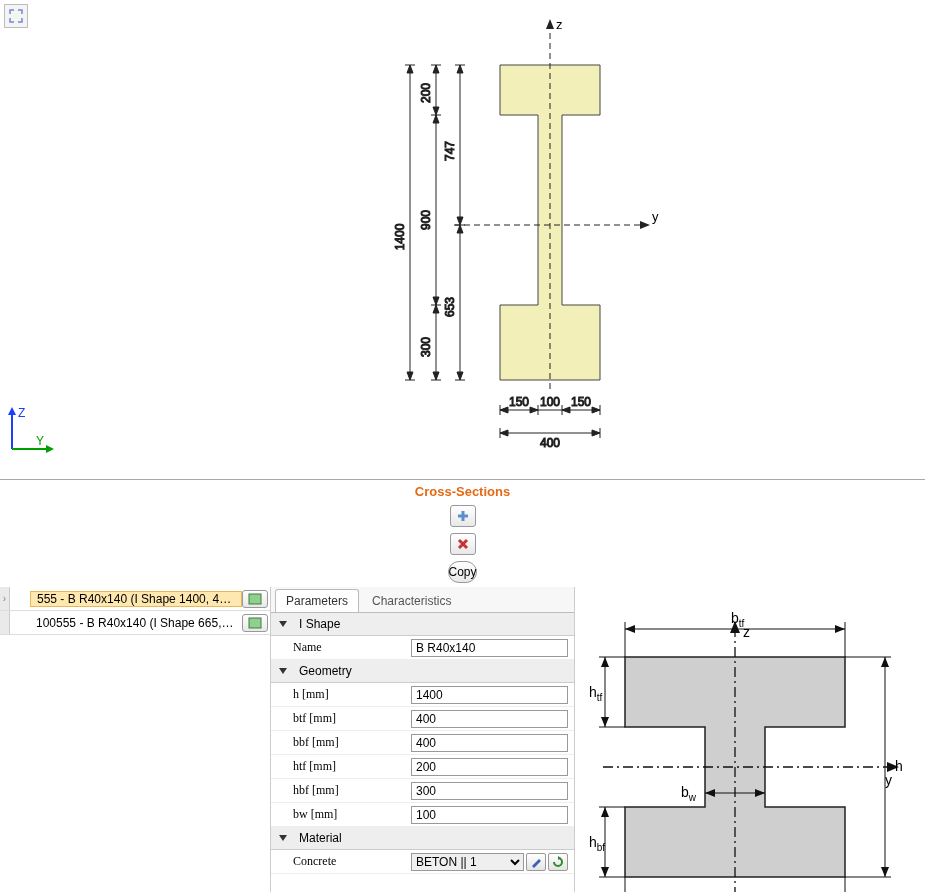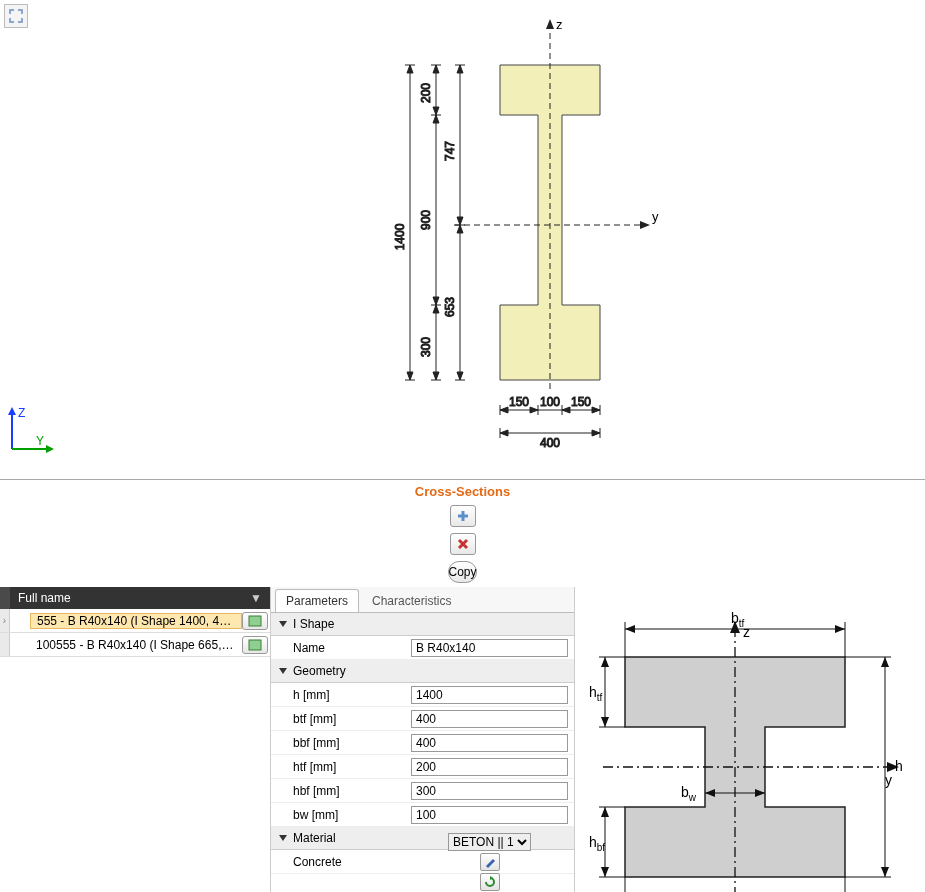--- a/index.html
+++ b/index.html
@@ -32,26 +32,26 @@
 .list-row .handle { width:10px; background:#eaeaea; height:100%; border-right:1px solid #ccc; display:flex; align-items:center; justify-content:center; color:#888; font-size:10px;}
 .list-row .label { flex:1; padding:0 6px; font-size:12px; overflow:hidden; white-space:nowrap; text-overflow: ellipsis; margin-left: 20px; }
 .list-row .rowicon { width:26px; height:18px; border:1px solid #999; border-radius:3px; background:linear-gradient(#fff,#e8e8e8); display:flex; align-items:center; justify-content:center; margin-right:2px;}
 .list-row.selected .label { background:#ffe8b0; border:1px solid #e3b85f; }
 
 .prop-col { flex:1; display:flex; }
 .param-panel { width:305px; border-left:1px solid #ccc; border-right:1px solid #ccc; }
 .tabs { display:flex; align-items:flex-end; height:26px; background:#f7f7f7; border-bottom:1px solid #bbb; padding-left:4px; gap:2px;}
 .tab { padding:4px 10px; font-size:12px; border:1px solid #bbb; border-bottom:none; background:#fff; border-radius:3px 3px 0 0; color:#333; cursor:pointer;}
 .tab.inactive { background:transparent; border-color:transparent; color:#555; }
-.group-header { background:#eee; border-bottom:1px solid #ccc; padding:4px 8px; font-size:12px; display:flex; align-items:center; gap:6px;}
+.group-header { background:#eee; border-bottom:1px solid #ccc; padding:4px 8px; font-size:12px; display:flex; align-items:center; gap:12px;}
 .prop-row { display:flex; align-items:center; height:24px; border-bottom:1px solid #eee; }
-.prop-row .key { width:140px; padding-left:22px; font-size:12px; }
+.prop-row .key { width:140px; padding-left:22px; font-size:12px;font-family:Liberation Serif, serif; }
 .prop-row .val { flex:1; padding-right:6px;}
 .prop-row input { width:100%; height:18px; border:1px solid #999; font-size:12px; padding:0 4px; font-family:inherit; }
-.prop-row .combo { display:flex; gap:2px; align-items:center;flex-direction:column;}
+.prop-row .combo { display:flex; gap:2px; align-items:center;}
 .prop-row select { flex:1; height:18px; border:1px solid #999; font-size:12px; font-family:inherit; }
 .mini-btn { width:20px; height:18px; border:1px solid #999; background:linear-gradient(#fff,#e4e4e4); display:flex; align-items:center; justify-content:center; cursor:pointer; border-radius:2px;}
 
 .schematic-col { flex:1; padding:10px; display:flex; align-items:flex-start; justify-content:center; }
 .schematic-col svg { width:330px; height:320px; }
 
 .tri { display:inline-block; width:0; height:0; border-left:4px solid transparent; border-right:4px solid transparent; border-top:6px solid #333; }
 </style>
 </head>
 <body>
@@ -169,24 +169,20 @@
       <svg width="14" height="14">
           <path d="M3 3 L11 11 M11 3 L3 11" stroke="#c83232" stroke-width="3"></path>
         </svg>
     </div>
     <div class="copy-btn">Copy</div>
   </div>
 
   <div class="lower">
 
     <div class="list-col">
-      <div class="list-header">
-        <span>Full name</span>
-        <span class="filter">▼</span>
-      </div>
       <div class="list-row selected">
         <div class="handle">›</div>
         <div class="label">555 - B R40x140 (I Shape 1400, 400)</div>
         <div class="rowicon">
           <svg width="14" height="12">
               <rect x="1" y="1" width="12" height="10" fill="#8fcf8f" stroke="#3a7f3a"></rect>
             </svg>
         </div>
       </div>
       <div class="list-row">

